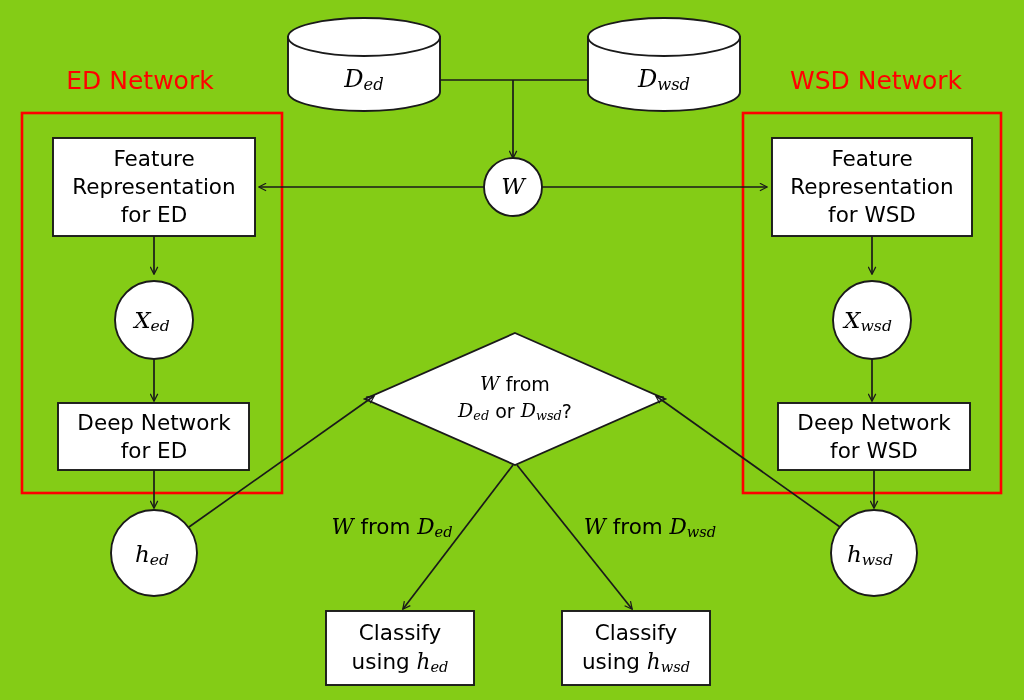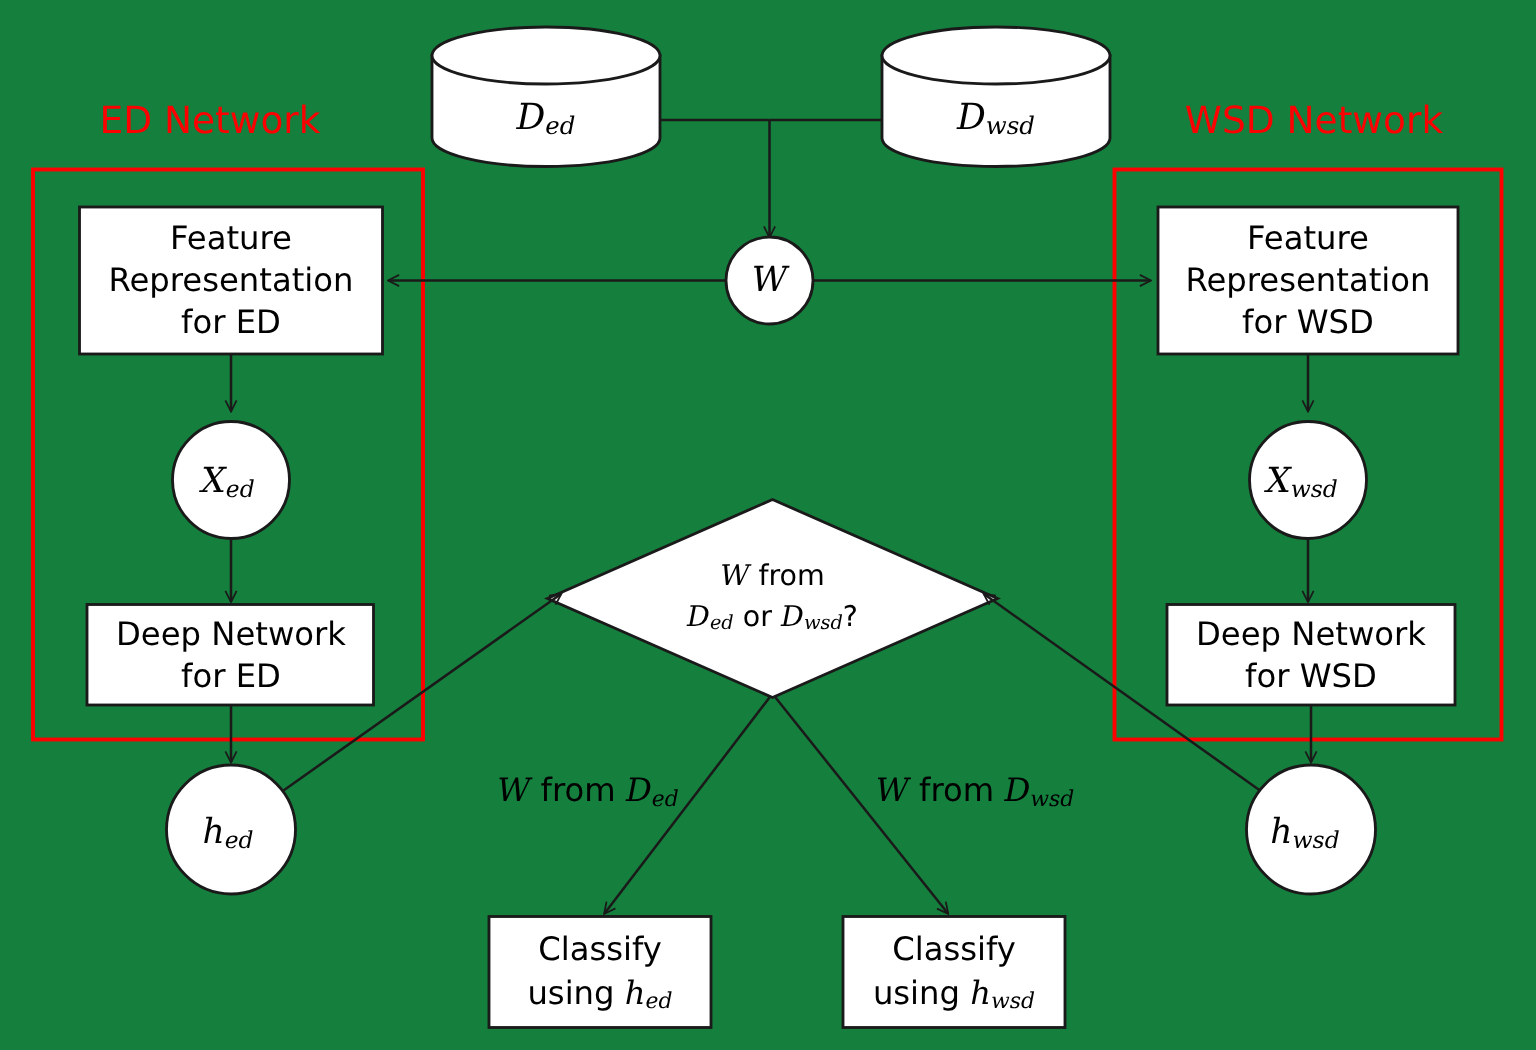--- a/index.html
+++ b/index.html
@@ -10,21 +10,21 @@
   body {
     width: 1024px;
     height: 700px;
     font-family: "DejaVu Sans", sans-serif;
     overflow: hidden;
   }
   #diagram-root {
     position: relative;
     width: 1024px;
     height: 700px;
-    background: #15803d;
+    background: #84cc16;
   }
   svg.canvas {
     position: absolute;
     top: 0;
     left: 0;
     width: 1024px;
     height: 700px;
   }
   .shape-stroke {
     fill: #ffffff;

